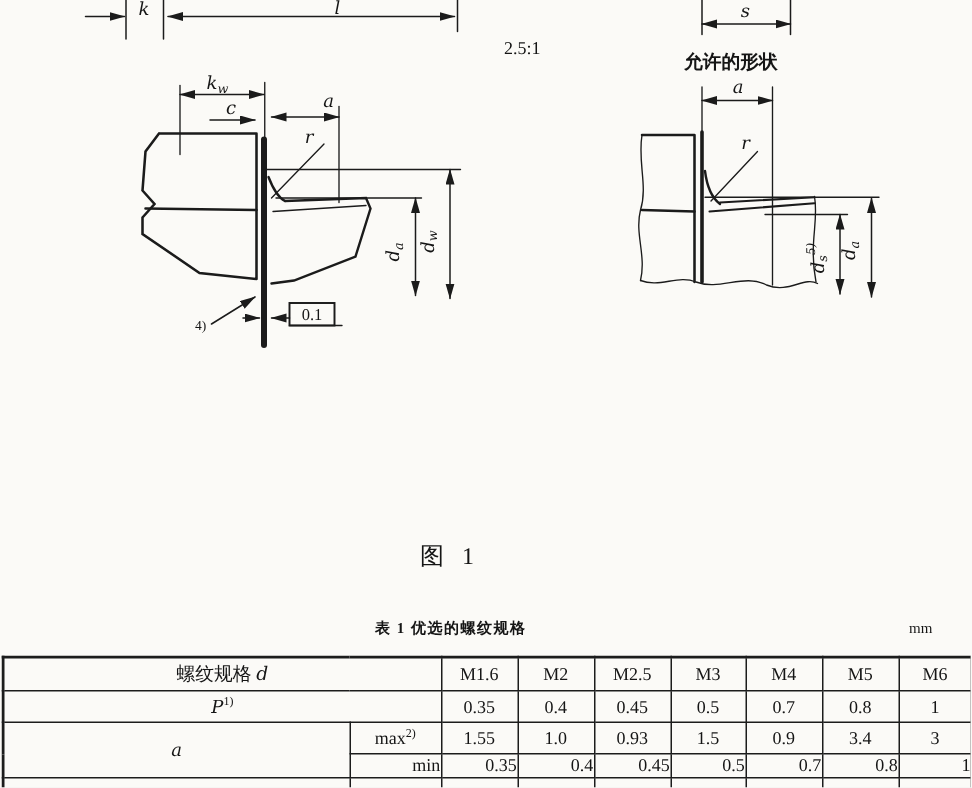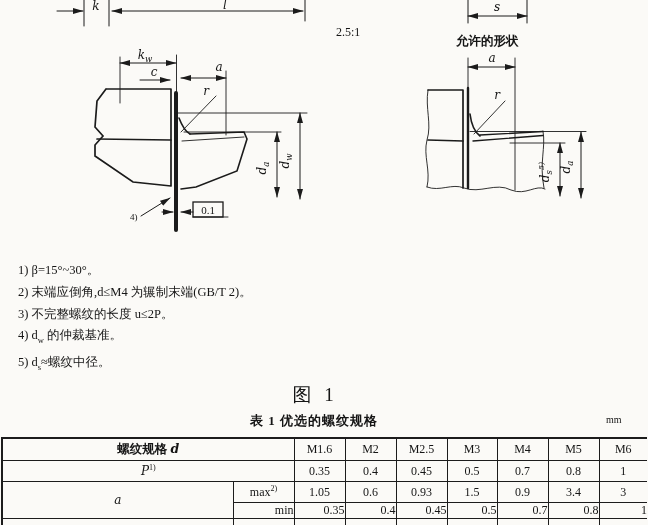--- a/index.html
+++ b/index.html
@@ -8,28 +8,28 @@
     position:relative;width:648px;height:525px;margin:0 auto;
     background:#fbfaf7;overflow:hidden;
     font-family:"Liberation Serif","DejaVu Serif",serif;
     color:#151515;
   }
   svg text{fill:#151515;}
   .dimletter{font-family:"DejaVu Serif","Liberation Serif",serif;font-style:italic;font-size:12px;}
   #notes{position:absolute;left:18px;top:260px;width:420px;font-size:12.5px;line-height:21.8px;}
   #notes .note{white-space:nowrap;}
   #notes sub{font-size:8.5px;}
-  #fig-caption{position:absolute;left:280px;top:382px;width:70px;text-align:center;font-size:19px;letter-spacing:4px;}
-  #tbl-caption{position:absolute;left:250px;top:412px;font-size:13px;font-weight:bold;letter-spacing:1px;}
+  #fig-caption{position:absolute;left:280px;top:361px;width:70px;font-size:16px;letter-spacing:4px;}
+  #tbl-caption{position:absolute;left:250px;top:412px;font-size:10px;font-weight:bold;letter-spacing:1px;}
   #tbl-unit{position:absolute;left:606px;top:414px;font-size:10px;}
   #tablewrap{position:absolute;left:1px;top:437px;width:646px;height:88px;overflow:hidden;}
   table{border-collapse:collapse;table-layout:fixed;width:646px;}
   td{border:1px solid #1c1c1c;text-align:center;vertical-align:middle;font-size:12px;padding:0;overflow:hidden;white-space:nowrap;}
   table{border:2px solid #1c1c1c;}
-  td.hdr{font-weight:bold;font-size:12.5px;}
+  td.hdr{font-weight:normal;font-size:12.5px;}
   td i{font-family:"DejaVu Serif","Liberation Serif",serif;}
   sup{font-size:8px;}
   .r1 td{height:21px;}
   .r2 td{height:20px;}
   .r3 td{height:20px;}
   .r4 td{height:15px;text-align:right;}
   .r5 td{height:20px;}
 </style>
 </head>
 <body>
@@ -133,27 +133,20 @@
       <line x1="560" y1="143" x2="560" y2="196" stroke-width="1" marker-start="url(#ar)" marker-end="url(#ar)"></line>
 
       <line x1="581" y1="132" x2="581" y2="198" stroke-width="1" marker-start="url(#ar)" marker-end="url(#ar)"></line>
     </g>
     <text class="dimletter" x="492" y="62" text-anchor="middle">a</text>
     <text class="dimletter" x="497" y="99" text-anchor="middle">r</text>
     <text class="dimletter" text-anchor="middle" x="549" y="172" transform="rotate(-90 549 172)"><tspan>d</tspan><tspan dy="2.5" font-size="8.5">s</tspan><tspan dy="-8" font-size="8">5)</tspan></text>
     <text class="dimletter" text-anchor="middle" x="570" y="167" transform="rotate(-90 570 167)"><tspan>d</tspan><tspan dy="2.5" font-size="8.5">a</tspan></text>
   </svg>
 
-  <div id="notes">
-    <div class="note">1) β=15°~30°。</div>
-    <div class="note">2) 末端应倒角,d≤M4 为辗制末端(GB/T 2)。</div>
-    <div class="note">3) 不完整螺纹的长度 u≤2P。</div>
-    <div class="note"><span>4) d</span><sub>w</sub><span> 的仲裁基准。</span></div>
-    <div class="note"><span>5) d</span><sub>s</sub><span>≈螺纹中径。</span></div>
-  </div>
 
   <div id="fig-caption">图 1</div>
 
   <div id="tbl-caption">表 1  优选的螺纹规格</div>
   <div id="tbl-unit">mm</div>
 
   <div id="tablewrap">
     <table>
       <colgroup>
         <col style="width:231px">
@@ -183,22 +176,22 @@
           <td>0.4</td>
           <td>0.45</td>
           <td>0.5</td>
           <td>0.7</td>
           <td>0.8</td>
           <td>1</td>
         </tr>
         <tr class="r3">
           <td rowspan="2"><i>a</i></td>
           <td><span>max</span><sup>2)</sup></td>
-          <td>1.05</td>
-          <td>0.6</td>
+          <td>1.55</td>
+          <td>1.0</td>
           <td>0.93</td>
           <td>1.5</td>
           <td>0.9</td>
           <td>3.4</td>
           <td>3</td>
         </tr>
         <tr class="r4">
           <td><span>min</span></td>
           <td>0.35</td>
           <td>0.4</td>

